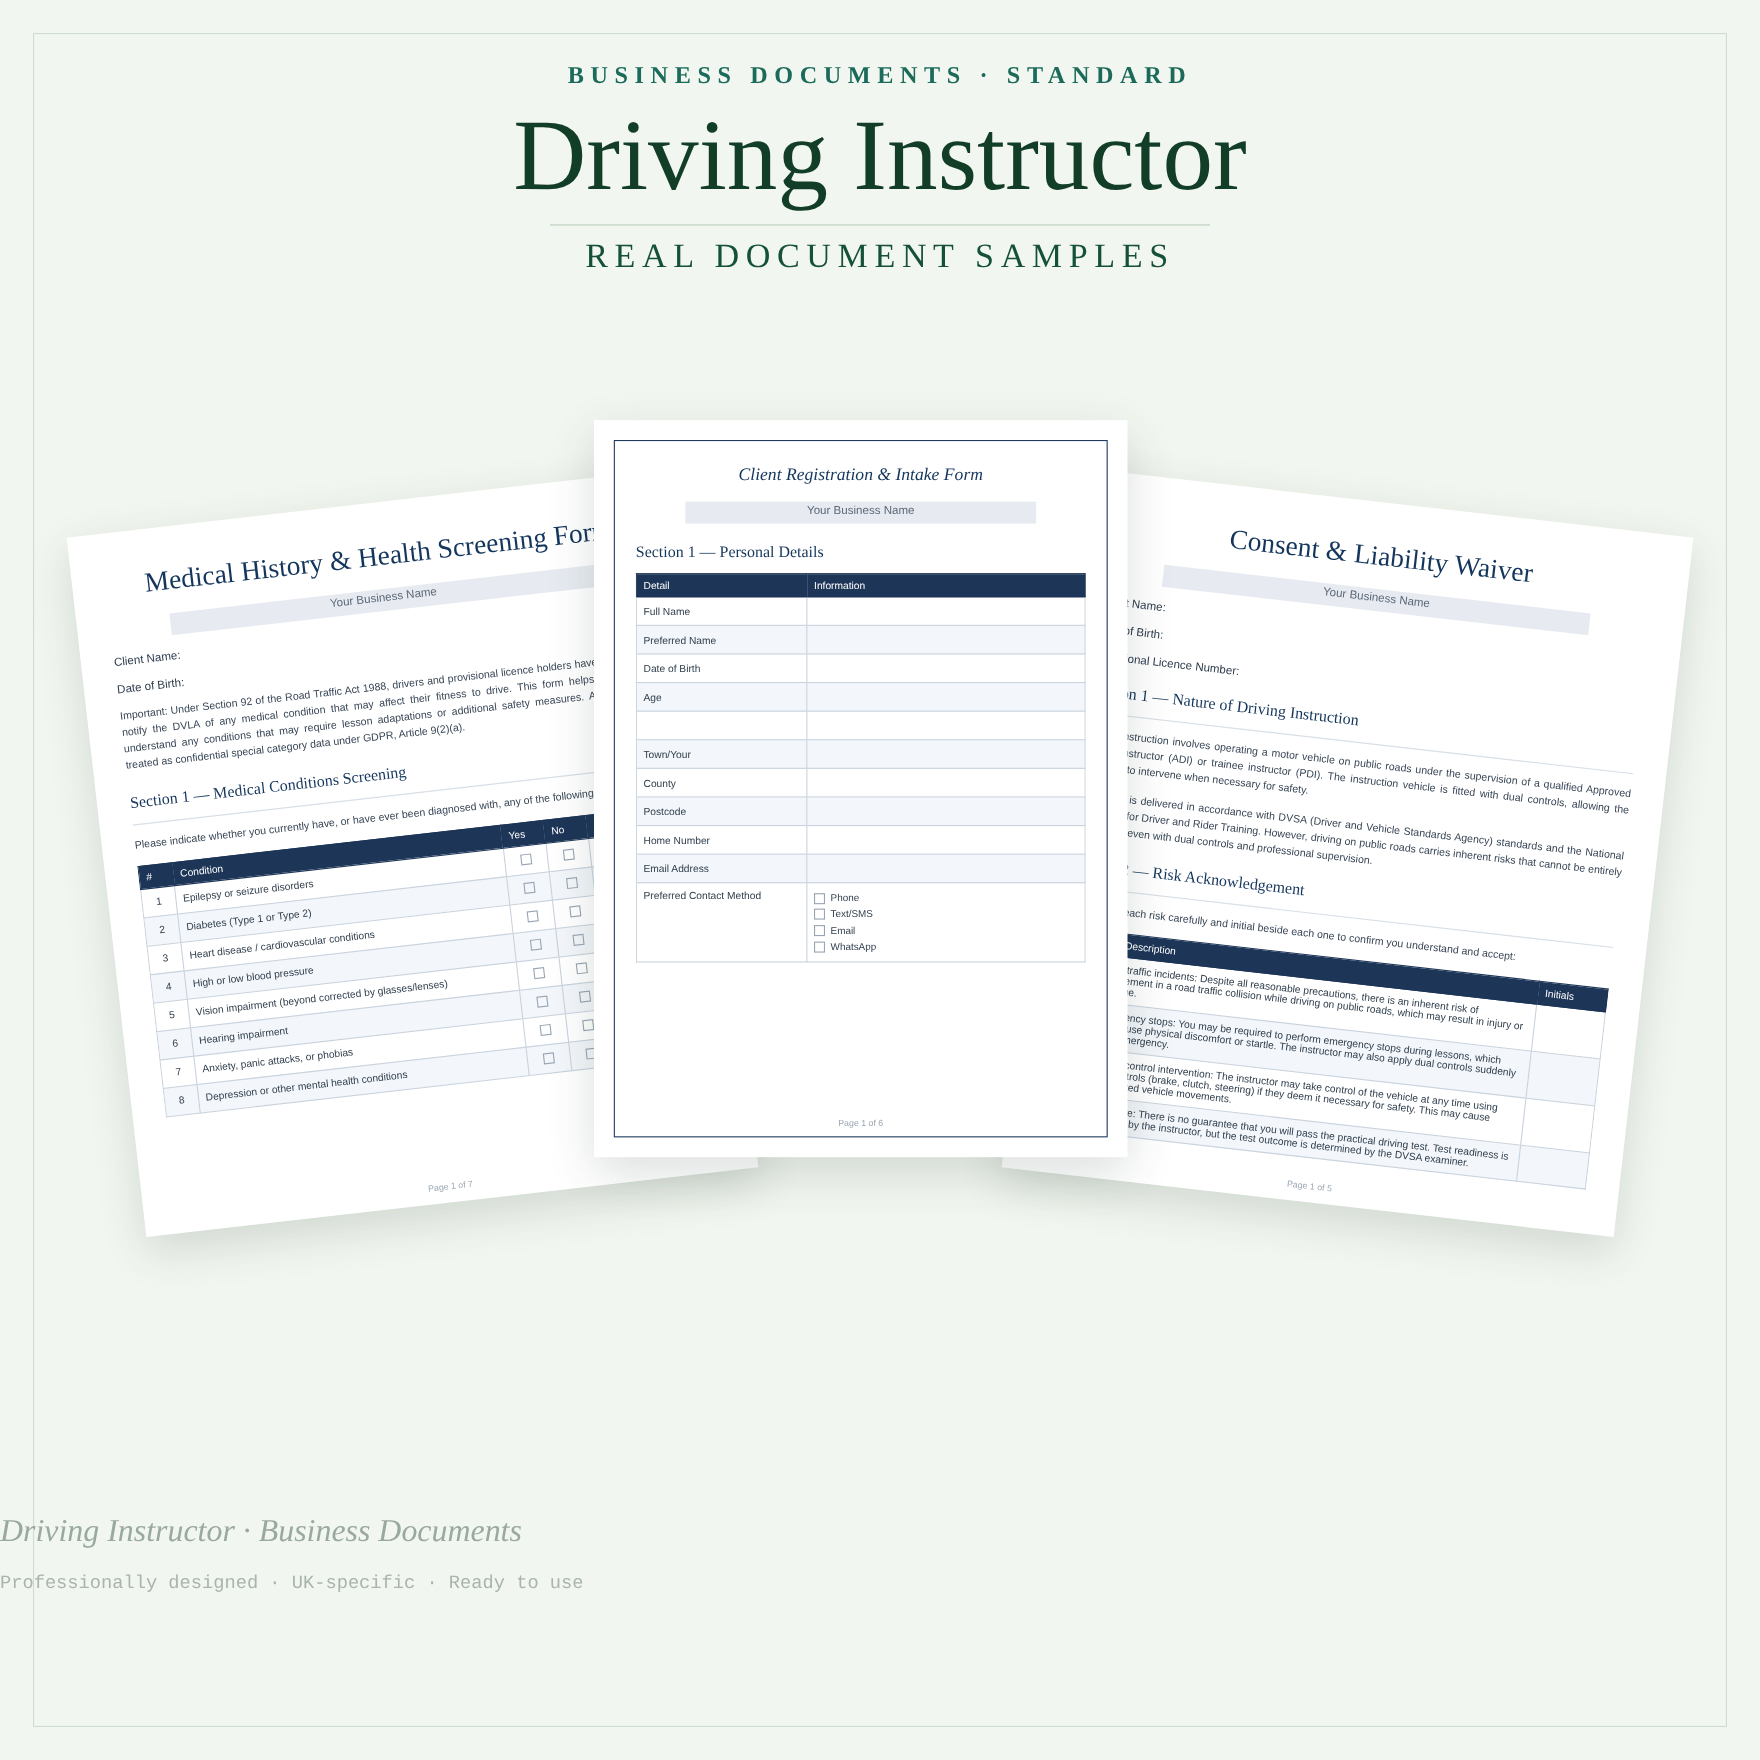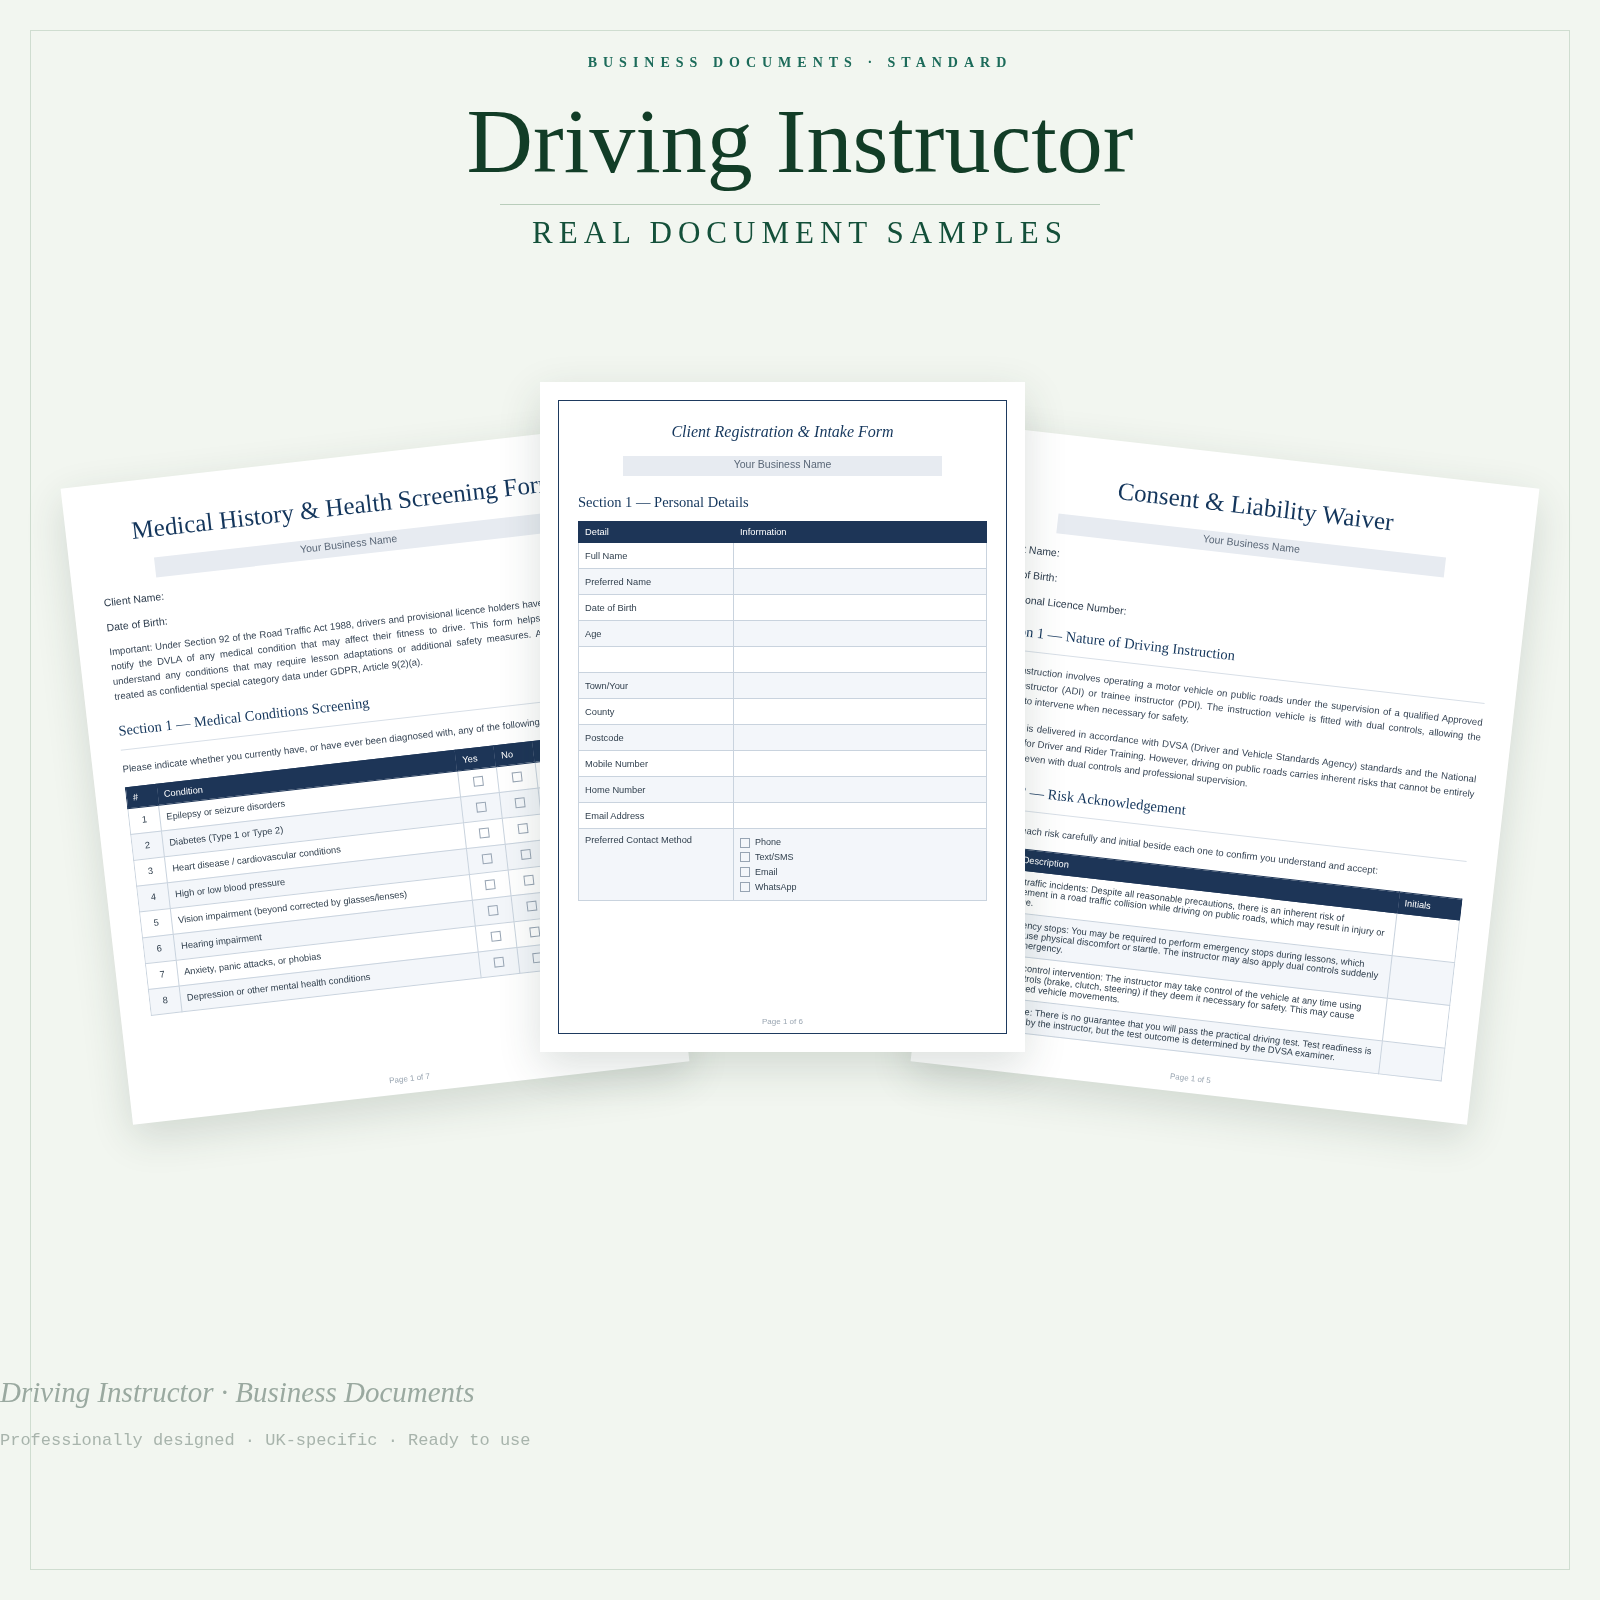--- a/index.html
+++ b/index.html
@@ -27,30 +27,30 @@
   
   .header {
     position: absolute;
     top: 55px;
     left: 0;
     width: 1600px;
     text-align: center;
   }
   .eyebrow {
     font-family: "Liberation Serif", serif;
-    font-size: 14px;
+    font-size: 22px;
     letter-spacing: 6px;
     color: #1c6b5a;
     font-weight: bold;
   }
   .main-title {
     font-family: "Liberation Serif", serif;
     font-size: 92px;
     color: #123d27;
-    margin-top: 22px;
+    margin-top: 12px;
     line-height: 1.05;
     font-weight: normal;
   }
   .rule-wrap {
     width: 600px;
     margin: 14px auto 0 auto;
     height: 1px;
     background: #b9cdbb;
   }
   .subtitle {
@@ -425,24 +425,20 @@
             </tr>
             <tr>
               <td>County</td>
               <td></td>
             </tr>
             <tr>
               <td>Postcode</td>
               <td></td>
             </tr>
             <tr>
-              <td>Mobile Number</td>
-              <td></td>
-            </tr>
-            <tr>
               <td>Home Number</td>
               <td></td>
             </tr>
             <tr>
               <td>Email Address</td>
               <td></td>
             </tr>
             <tr>
               <td style="vertical-align:top">Preferred Contact Method</td>
               <td>

